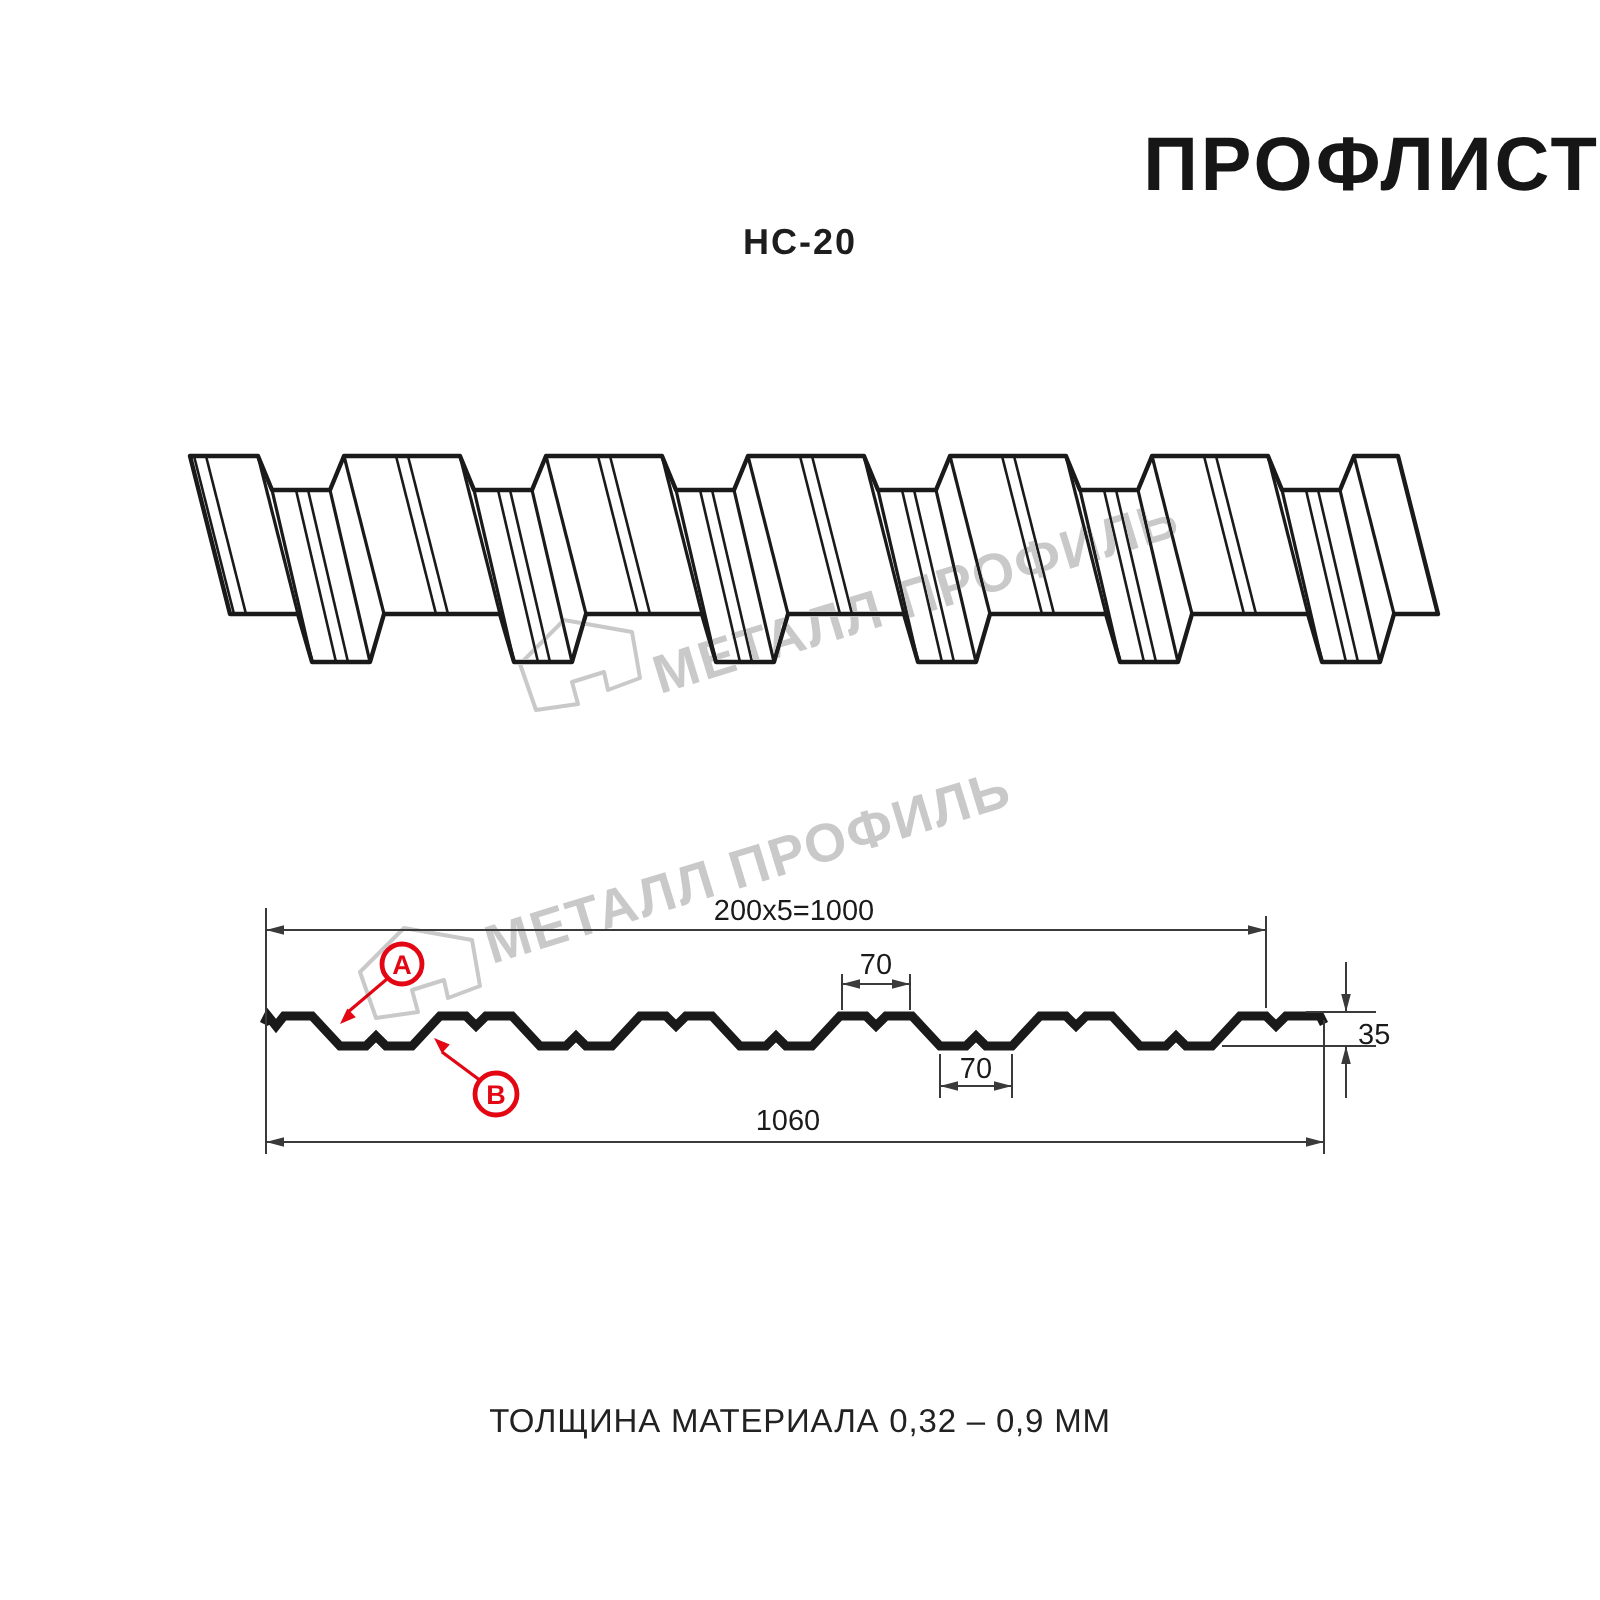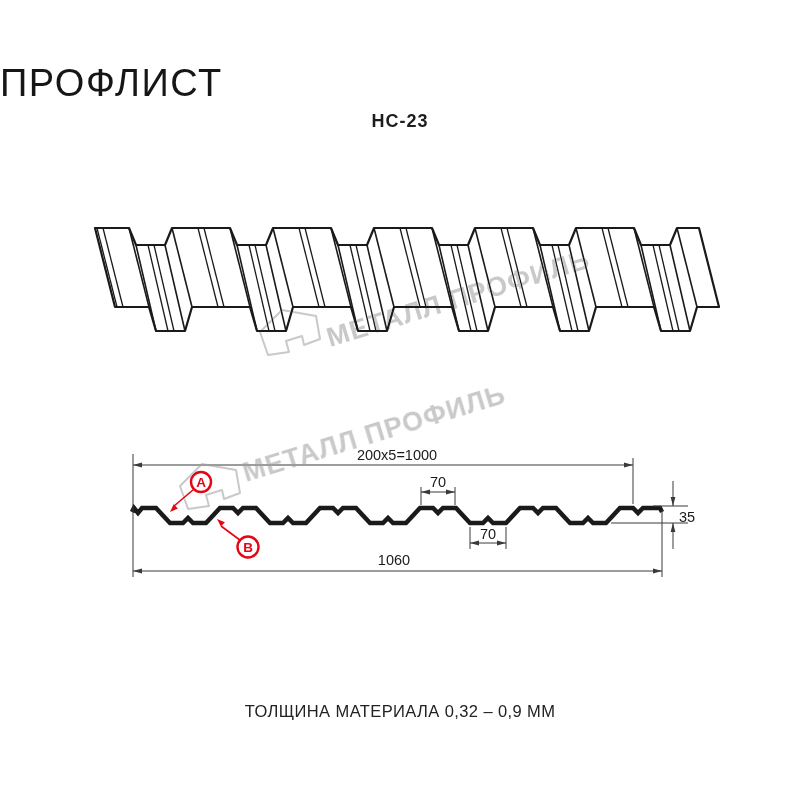--- a/index.html
+++ b/index.html
@@ -1,19 +1,19 @@
 <!DOCTYPE html>
 <html><head>
 <meta charset="utf-8">
 <style>
   html,body{margin:0;padding:0;background:#fff;}
   #stage{position:relative;width:800px;height:800px;background:#fff;overflow:hidden;
          font-family:"Liberation Sans",sans-serif;}
-  .title{position:absolute;left:0;top:62px;width:800px;text-align:left;
-         font-size:38px;font-weight:400;letter-spacing:1.5px;color:#161616;}
+  .title{position:absolute;left:0;top:62px;width:800px;text-align:right;
+         font-size:38px;font-weight:700;letter-spacing:1.5px;color:#161616;}
   .subtitle{position:absolute;left:0;top:111px;width:800px;text-align:center;
          font-size:18px;font-weight:700;letter-spacing:1px;color:#1d1d1d;}
   .footer{position:absolute;left:0;top:702px;width:800px;text-align:center;
          font-size:16.5px;font-weight:500;letter-spacing:0.4px;color:#222;}
   svg{position:absolute;left:0;top:0;}
   .sheet{fill:#fff;stroke:#1a1a1a;stroke-width:2.2;stroke-linejoin:round;}
   .fold{stroke:#1a1a1a;stroke-width:1.6;fill:none;}
   .stripe{stroke:#1a1a1a;stroke-width:1.3;fill:none;}
   .profile{stroke:#1a1a1a;stroke-width:4.5;fill:none;stroke-linejoin:miter;}
   .dim{stroke:#3a3a3a;stroke-width:1;fill:none;}
@@ -25,21 +25,21 @@
   .wm{font-family:"Liberation Sans",sans-serif;font-size:27px;font-weight:700;letter-spacing:1px;}
   .wmgroup{mix-blend-mode:darken;}
   .logo{fill:none;stroke-width:2;stroke-linejoin:round;}
 </style>
 </head>
 <body>
 
 <div id="stage">
 
   <div class="title">ПРОФЛИСТ</div>
-  <div class="subtitle">НС-23</div>
+  <div class="subtitle">НС-20</div>
 
   <svg width="800" height="800" viewBox="0 0 800 800">
     <defs>
       <path id="mp-logo" d="M 2,24 L 24,2 L 58,8 L 62,31 L 46,37 L 44,28 L 28,33 L 31,44 L 10,47 Z"></path>
     </defs>
 
     <g>
       <path class="sheet" d="M 95,228
         L 129,228 L 136,245 L 165,245 L 172,228 L 230,228
         L 237,245 L 266,245 L 273,228 L 331,228

